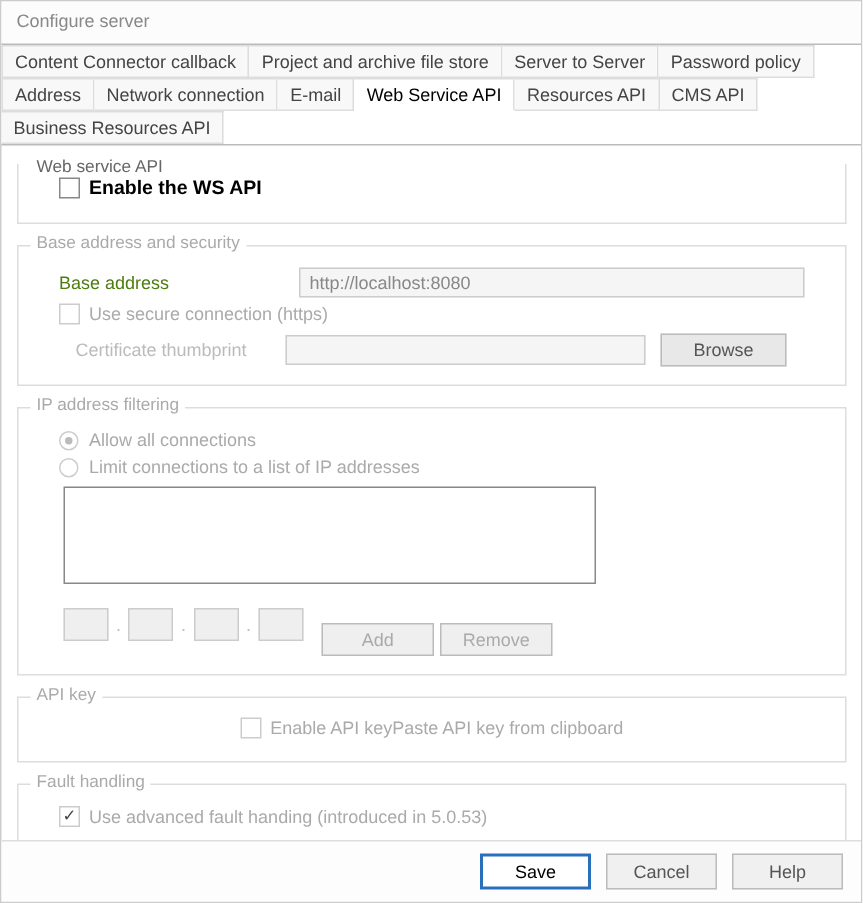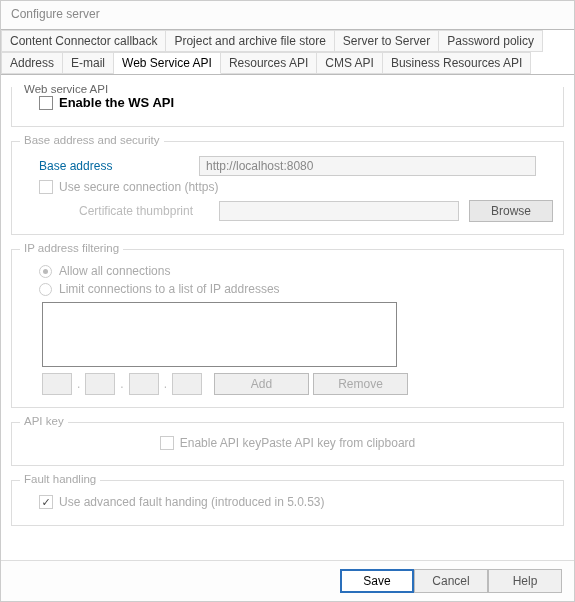--- a/index.html
+++ b/index.html
@@ -20,54 +20,55 @@
 .checkbox { width: 14px; height: 14px; border: 1px solid #888; background: #fff; margin-right: 6px; flex-shrink: 0; display: flex; align-items: center; justify-content: center; cursor: pointer; }
 .checkbox.checked::after { content: "✓"; font-size: 11px; color: #444; line-height: 1; }
 .checkbox.disabled { border-color: #ccc; }
 .radio { width: 13px; height: 13px; border: 1px solid #888; border-radius: 50%; margin-right: 7px; flex-shrink: 0; position: relative; cursor: pointer; }
 .radio.checked::after { content: ""; position: absolute; width: 5px; height: 5px; background: #555; border-radius: 50%; top: 3px; left: 3px; }
 .radio.disabled { border-color: #ccc; }
 .radio.disabled.checked::after { background: #bbb; }
 label { color: #444; }
 label.bold { font-weight: bold; color: #000; font-size: 13px; }
 label.disabled { color: #aaa; }
-.field-label { width: 160px; color: #0369a1; font-size: 12px; }
+.field-label { width: 160px; color: #4d7c0f; font-size: 12px; }
 .text-input { flex: 1; height: 20px; border: 1px solid #ccc; background: #f5f5f5; padding: 2px 6px; color: #888; }
 .text-input.wide { max-width: 350px; }
 .text-input.short { flex: none; width: 300px; }
 .ip-list { width: 355px; height: 65px; border: 1px solid #888; background: #fff; margin: 6px 0 6px 20px; }
 .ip-octets { display: flex; gap: 4px; align-items: center; margin-left: 20px; }
 .octet { width: 30px; height: 22px; border: 1px solid #ccc; background: #efefef; }
 .dot { color: #bbb; margin: 0 1px; }
 .btn { height: 22px; border: 1px solid #bbb; background: #e8e8e8; color: #555; padding: 0 16px; cursor: pointer; display: inline-flex; align-items: center; justify-content: center; }
 .btn.disabled { color: #aaa; background: #efefef; }
-.btn.wide { width: 95px; }
+.btn.wide { width: 75px; margin-top: 20px; }
 .link-text { color: #aaa; text-align: right; cursor: pointer; }
 .api-row { display: flex; justify-content: center; align-items: center; margin: 3px 0; }
-.footer { border-top: 1px solid #ddd; padding: 8px 12px; display: flex; justify-content: flex-end; background: #fdfdfd; }
+.footer { border-top: 1px solid #ddd; padding: 8px 12px; display: flex; justify-content: flex-end; gap: 10px; background: #fdfdfd; }
 .footer .btn { width: 74px; height: 24px; background: #f0f0f0; }
 .footer .btn.primary { border: 2px solid #2a6fbb; color: #000; background: #fff; }
-.cert-row { margin-left: 28px; display: flex; align-items: center; gap: 10px; margin-top: 6px; justify-content: flex-end; }
+.cert-row { margin-left: 28px; display: flex; align-items: center; gap: 10px; margin-top: 6px; }
 .cert-label { width: 130px; color: #bbb; }
 </style>
 </head>
 <body>
 
 <div class="window">
   <div class="title-bar">Configure server</div>
 
   <div class="tabs-container">
     <div class="tabs-row" id="tabs-row1">
         <div class="tab">Content Connector callback</div>
         <div class="tab">Project and archive file store</div>
         <div class="tab">Server to Server</div>
         <div class="tab">Password policy</div>
       </div>
     <div class="tabs-row" id="tabs-row2">
         <div class="tab">Address</div>
+        <div class="tab">Network connection</div>
         <div class="tab">E-mail</div>
         <div class="tab active">Web Service API</div>
         <div class="tab">Resources API</div>
         <div class="tab">CMS API</div>
         <div class="tab">Business Resources API</div>
       </div>
   </div>
 
   <div class="content">
 

